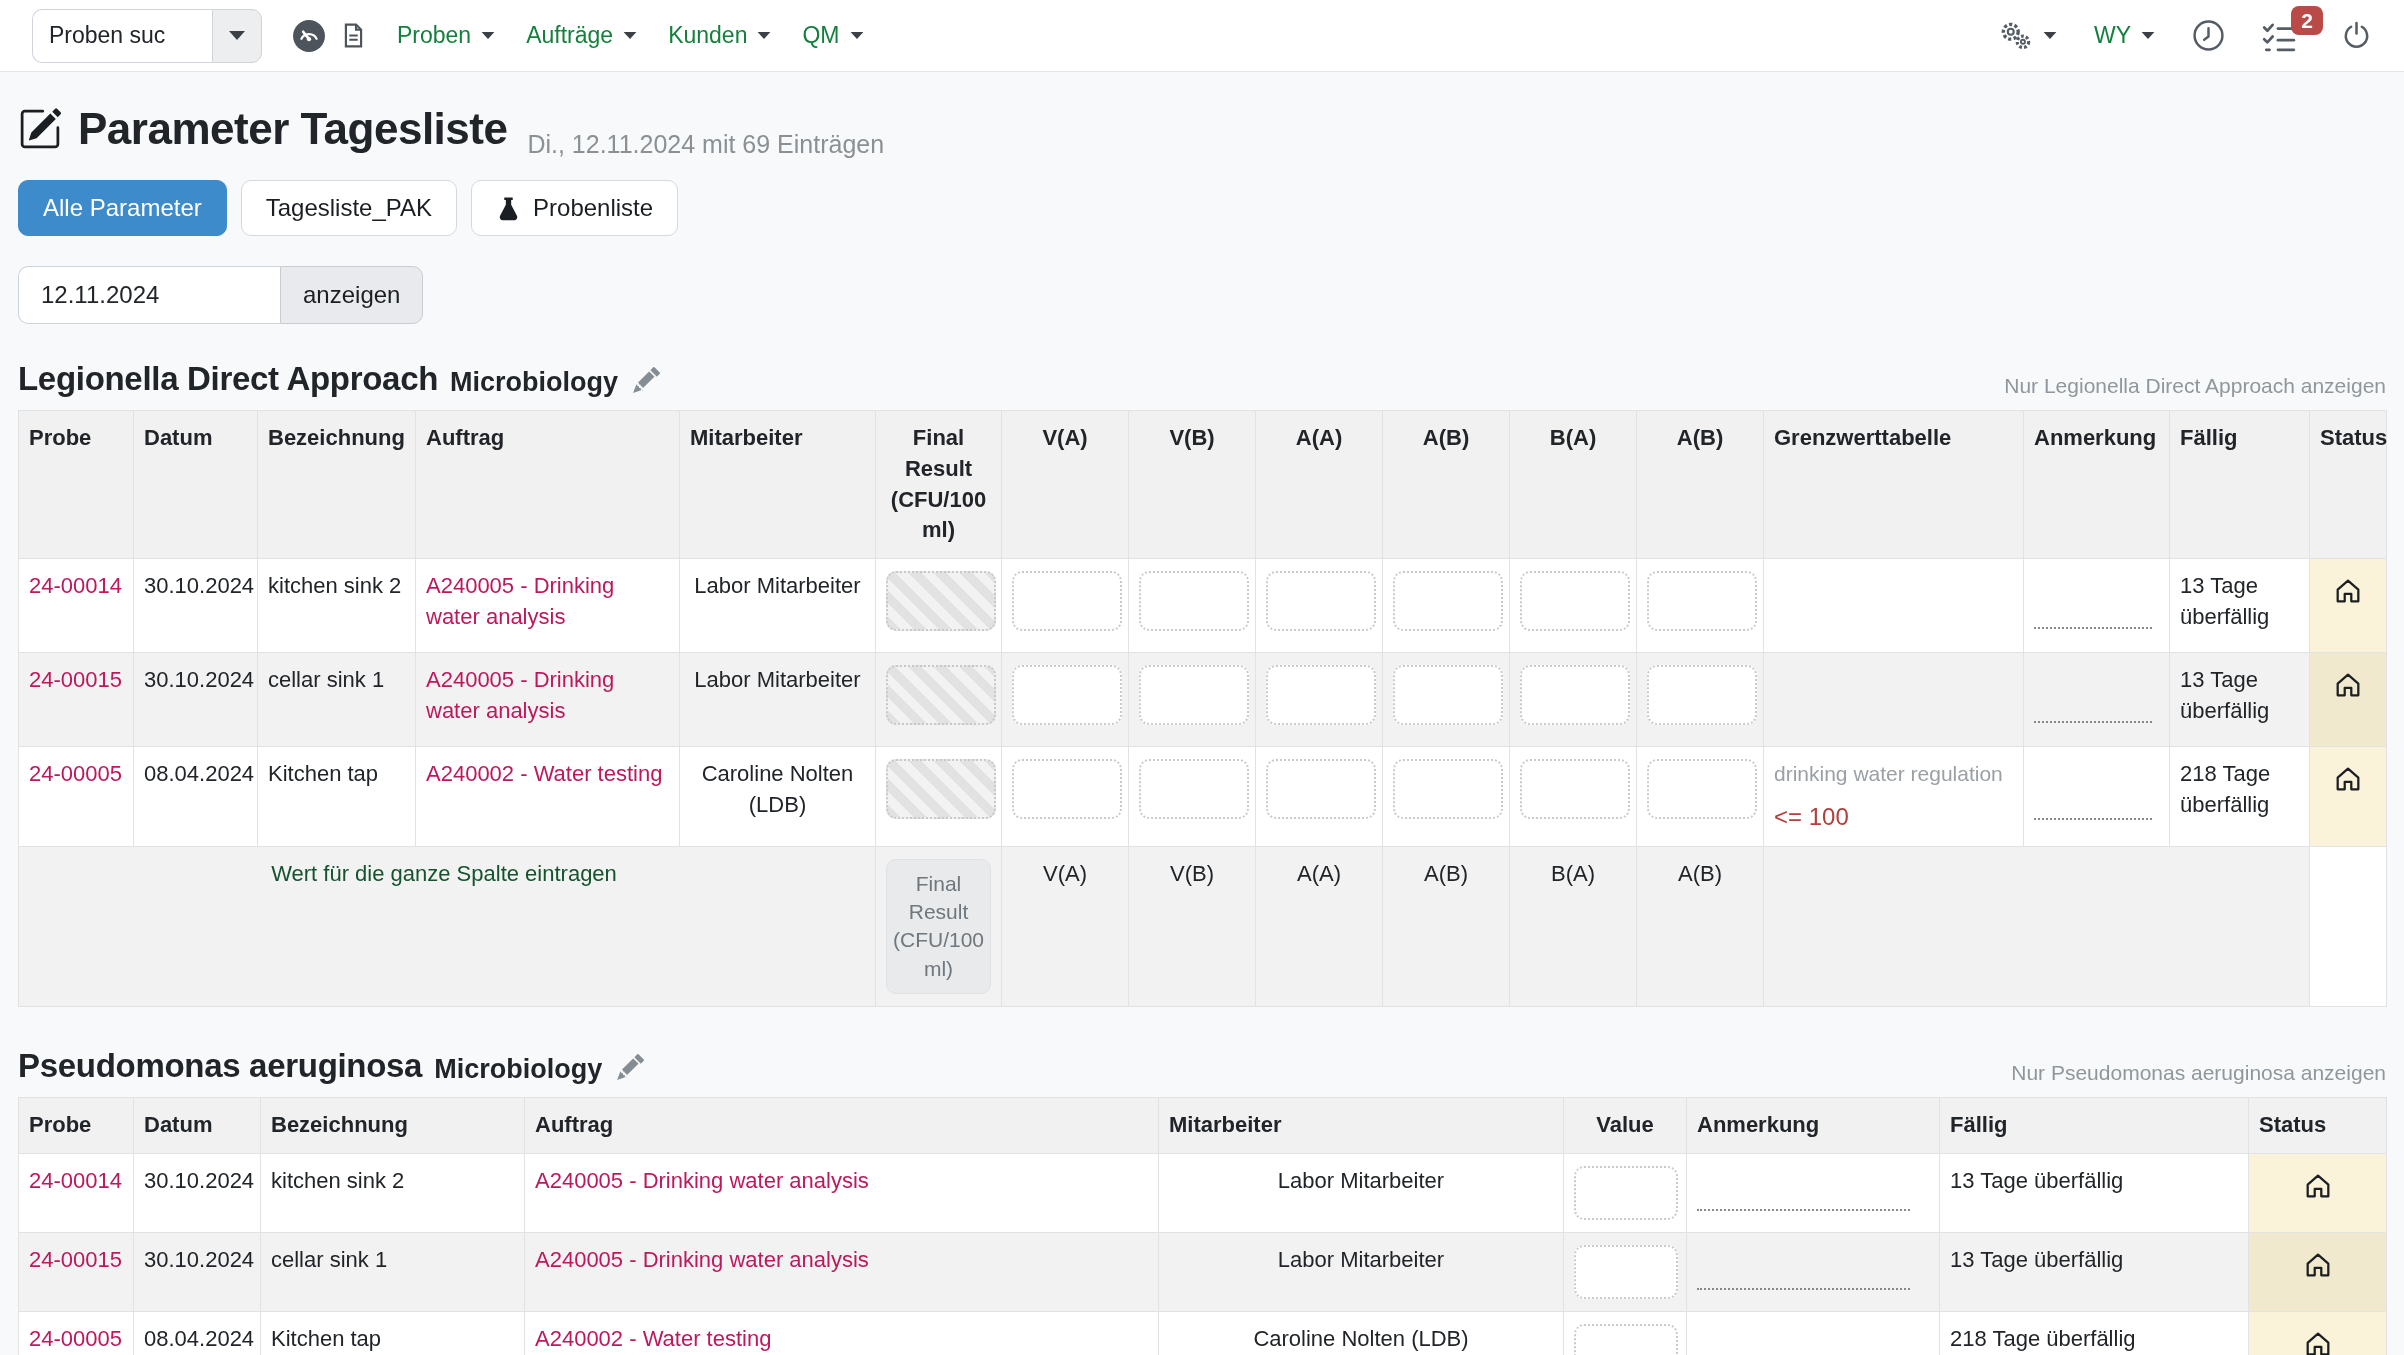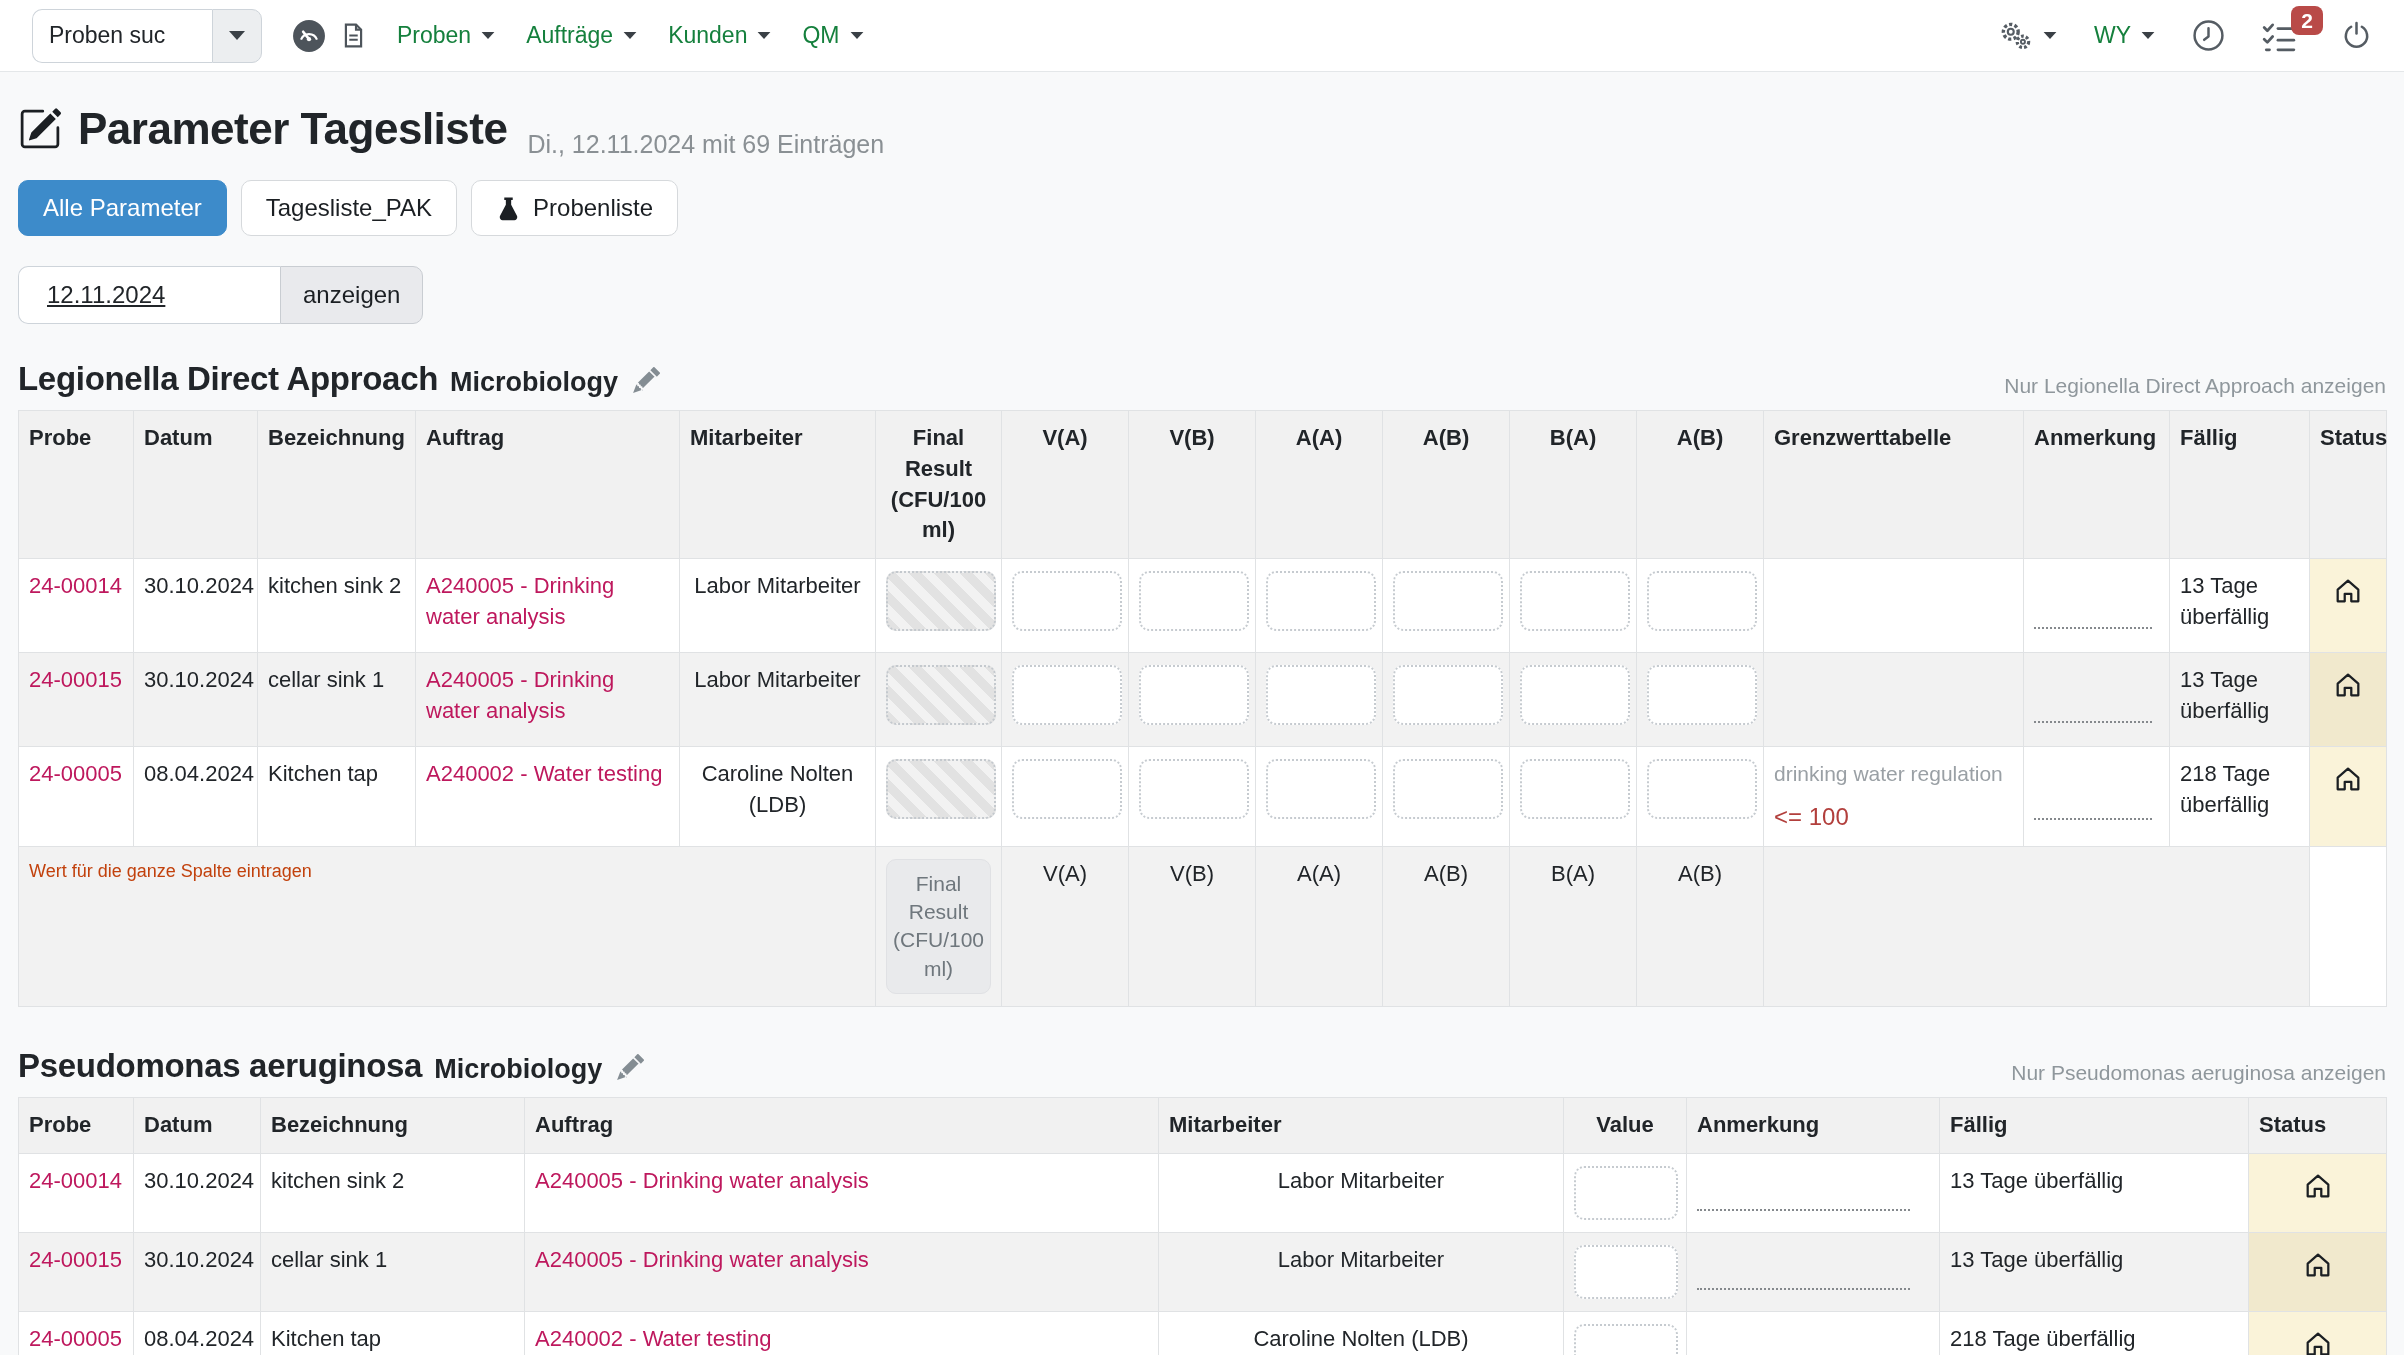--- a/index.html
+++ b/index.html
@@ -44,21 +44,21 @@
   .page-subtitle { font-size:25px; color:#8a9094; margin-left:4px; position:relative; top:15px; }
 
   .view-btns { display:flex; gap:14px; margin-top:26px; }
   .btn { font-size:24px; padding:13px 24px; border-radius:10px; cursor:pointer;
     display:inline-flex; align-items:center; gap:12px; font-family:"Liberation Sans",sans-serif; }
   .btn-primary { background:#3d8bca; border:1px solid #3d8bca; color:#fff; }
   .btn-default { background:#fff; border:1px solid #d6d9dc; color:#1b1f23; }
 
   .date-row { display:flex; margin-top:30px; height:58px; }
   .date-input { width:262px; border:1px solid #ced4da; border-right:none; border-radius:10px 0 0 10px;
-    padding:0 28px; font-size:24px; font-family:"Liberation Sans",sans-serif; color:#212529; outline:none;text-decoration:underline; }
+    padding:0 22px; font-size:24px; font-family:"Liberation Sans",sans-serif; color:#212529; outline:none; }
   .show-btn { border:1px solid #c9cdd2; background:#e9eaed; color:#1b1f23; font-size:24px;
     border-radius:0 10px 10px 0; padding:0 22px; cursor:pointer; font-family:Liberation Sans, sans-serif; }
 
   .section-head { display:flex; align-items:flex-end; margin-top:36px; margin-bottom:12px; }
   .section-title { font-size:33px; font-weight:700; letter-spacing:-0.3px; }
   .section-suffix { font-size:27px; font-weight:700; margin-left:12px; }
   .section-pencil { margin-left:14px; position:relative; top:-3px; cursor:pointer; }
   .section-link { margin-left:auto; font-size:21px; color:#8f979c; cursor:pointer; }
 
   
@@ -79,21 +79,21 @@
   .c-anm { vertical-align:middle; }
   .anm-line { display:inline-block; border-bottom:2px dotted #85898d; height:30px; }
   .anm1 { width:118px; margin-top:26px; }
   .anm2 { width:92%; margin-top:14px; }
 
   .c-gw { vertical-align:middle; }
   .gw-name { color:#9aa0a5; font-size:21px; }
   .gw-limit { color:#b23f3c; font-size:24px; margin-top:12px; }
 
   .t1-footer td { background:#f2f2f2; height:140px; }
-  .t1-footer .hint, .t2-footer .hint { text-align:left; font-size:18px; color:#c2410c; padding-right:16px; }
+  .t1-footer .hint, .t2-footer .hint { text-align:center; font-size:22px; color:#14532d; padding-right:16px; }
   .final-box { background:#e9eaec; border:1px solid #e0e1e4; border-radius:10px; color:#6f777d;
     padding:10px 6px; text-align:center; font-size:21px; line-height:1.35; cursor:default; }
   .col-apply { text-align:center; font-size:22px; cursor:pointer; }
   .t1-footer .ft-white { background:#fff; }
   svg { display:block; }
   .inline-svg { display:inline-block; vertical-align:middle; }
 </style>
 </head>
 <body>
 

